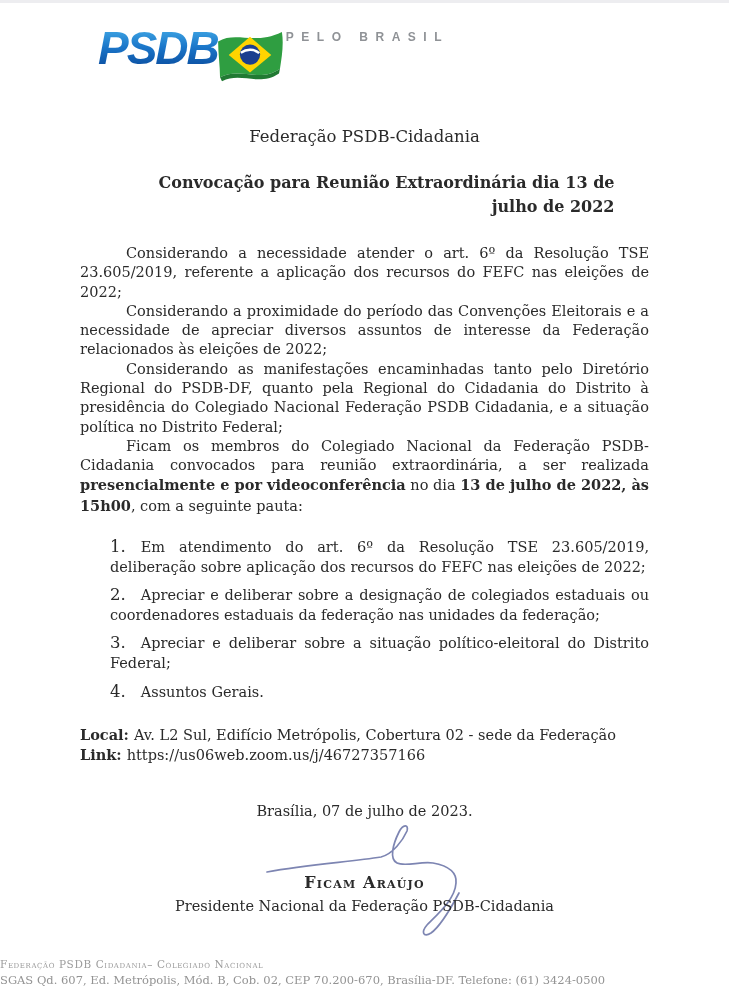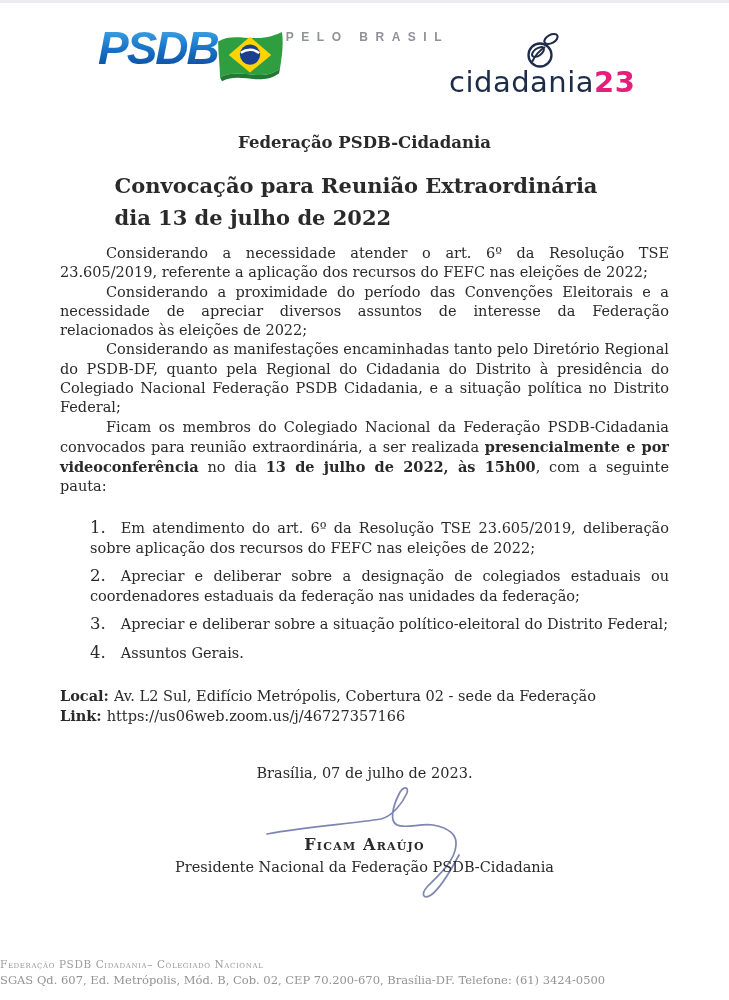--- a/index.html
+++ b/index.html
@@ -44,31 +44,31 @@
   .cid-icon{display:block;margin-left:74px;margin-bottom:-7px;}
   .cid-row{
     font-family:"DejaVu Sans","Liberation Sans",sans-serif;
     font-size:29px;color:#1d2c49;letter-spacing:0.5px;line-height:1;
     white-space:nowrap;
   }
   .cid-num{color:#e61e7a;font-weight:bold;}
 
   
   .doc-title{
-    text-align:center;font-weight:bold;font-size:16.5px;
+    text-align:center;font-weight:normal;font-size:16.5px;
     margin-top:36px;
   }
   .doc-subtitle{
-    text-align:left;font-weight:bold;font-size:21px;line-height:1.5;
-    max-width:500px;margin:18px auto 0;
+    text-align:right;font-weight:bold;font-size:16px;line-height:1.5;
+    max-width:500px;margin:25px auto 0;
   }
 
   
   .doc-body{
-    padding:0 60px;margin-top:11px;
+    padding:0 80px;margin-top:25px;
     font-size:14.5px;line-height:1.33;text-align:justify;
   }
   .para{margin:0;text-indent:46px;}
   .b{font-weight:bold;}
 
   .agenda{margin-top:20px;padding-left:30px;}
   .agenda-item{margin:0 0 7px 0;text-align:justify;}
   .agenda-num{font-size:16.5px;margin-right:15px;}
 
   .meta{margin-top:22px;}
@@ -112,33 +112,20 @@
             <path d="M6,50 C27,39 47,56 68,41 L67,46 C46,60 28,44 8,54 Z" fill="#217a33"></path>
             <polygon points="37,8 59,27 37,45 15,27" fill="#ffd400"></polygon>
             <circle cx="37" cy="26.5" r="10.5" fill="#1b3f8f"></circle>
             <path d="M27.5,24.5 C33.5,20.5 41.5,20.5 46.5,25" stroke="#ffffff" stroke-width="2.6" fill="none"></path>
           </svg>
         </span>
       </div>
       <div class="psdb-tagline">PELO BRASIL</div>
     </div>
 
-    <div class="cid-logo">
-      <span class="cid-icon">
-        <svg width="40" height="42" viewBox="0 0 40 42">
-          <circle cx="17" cy="26" r="11.5" fill="none" stroke="#1d2c49" stroke-width="2.3"></circle>
-          <ellipse cx="15" cy="23" rx="6.8" ry="3.6" transform="rotate(-35 15 23)" fill="none" stroke="#1d2c49" stroke-width="2"></ellipse>
-          <path d="M9,33 C12,27 17,21 22,18" fill="none" stroke="#1d2c49" stroke-width="2"></path>
-          <ellipse cx="28" cy="10" rx="7.2" ry="4.1" transform="rotate(-28 28 10)" fill="none" stroke="#1d2c49" stroke-width="2.1"></ellipse>
-        </svg>
-      </span>
-      <div class="cid-row">
-        <span>cidadania</span><span class="cid-num">23</span>
-      </div>
-    </div>
   </div>
 
   <div class="doc-title">Federação PSDB-Cidadania</div>
   <div class="doc-subtitle">Convocação para Reunião Extraordinária dia 13 de julho de 2022</div>
 
   <div class="doc-body">
     <p class="para">Considerando a necessidade atender o art. 6º da Resolução TSE 23.605/2019, referente a aplicação dos recursos do FEFC nas eleições de 2022;</p>
     <p class="para">Considerando a proximidade do período das Convenções Eleitorais e a necessidade de apreciar diversos assuntos de interesse da Federação relacionados às eleições de 2022;</p>
     <p class="para">Considerando as manifestações encaminhadas tanto pelo Diretório Regional do PSDB-DF, quanto pela Regional do Cidadania do Distrito à presidência do Colegiado Nacional Federação PSDB Cidadania, e a situação política no Distrito Federal;</p>
     <p class="para"><span>Ficam os membros do Colegiado Nacional da Federação PSDB-Cidadania convocados para reunião extraordinária, a ser realizada </span><span class="b">presencialmente e por videoconferência</span><span> no dia </span><span class="b">13 de julho de 2022, às 15h00</span><span>, com a seguinte pauta:</span></p>

